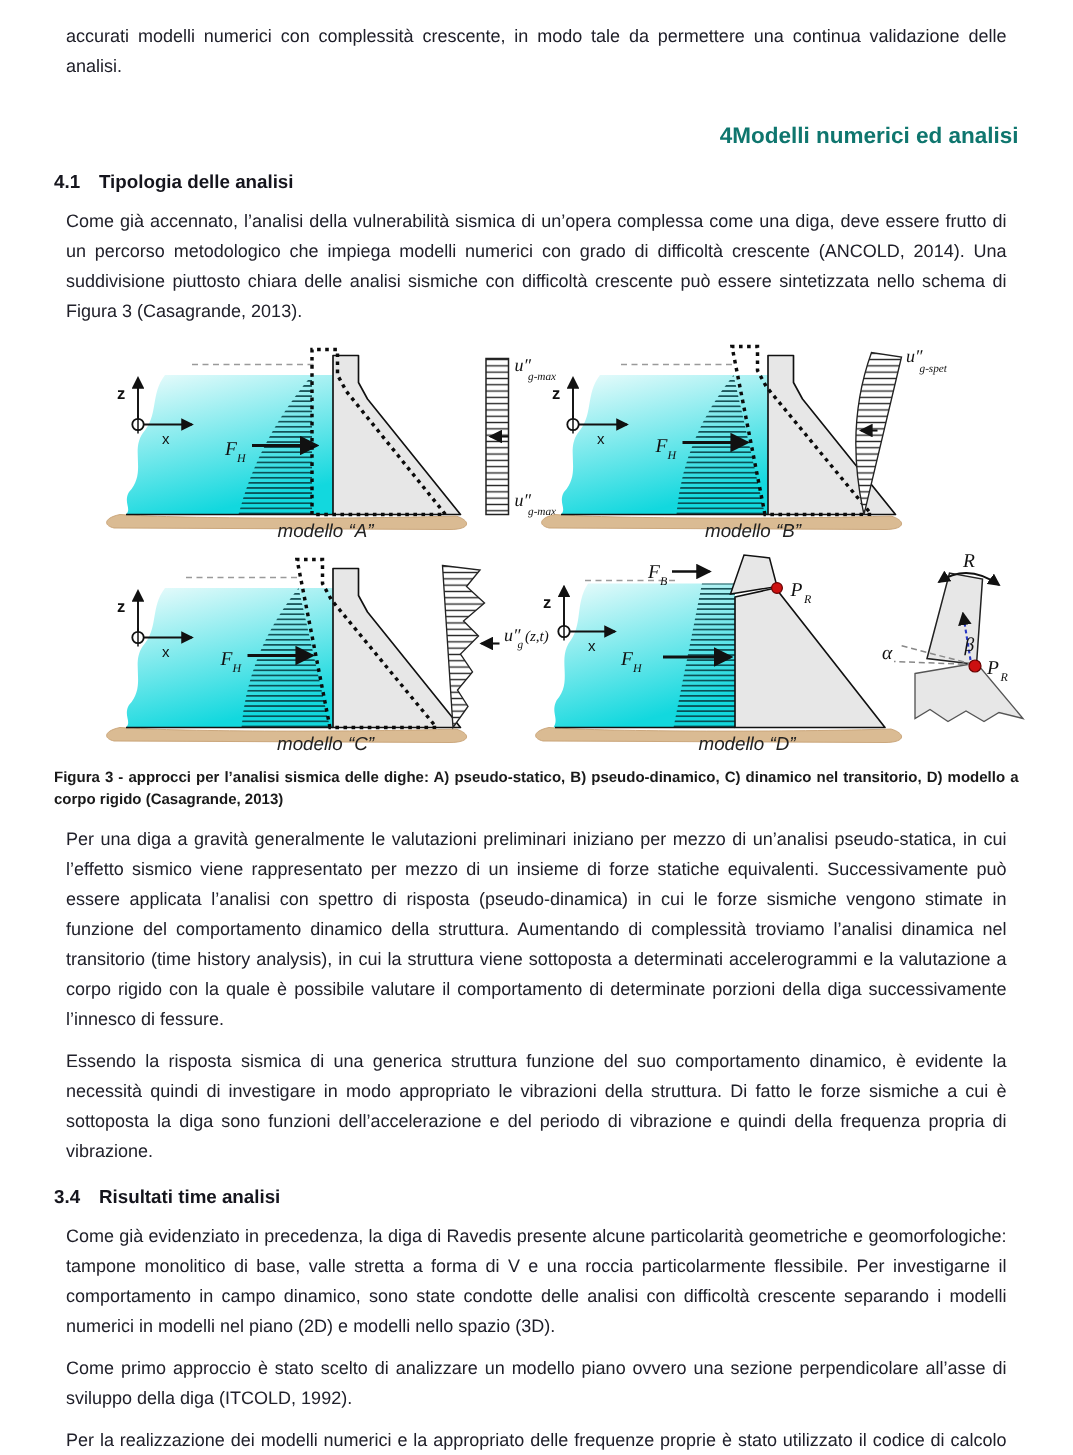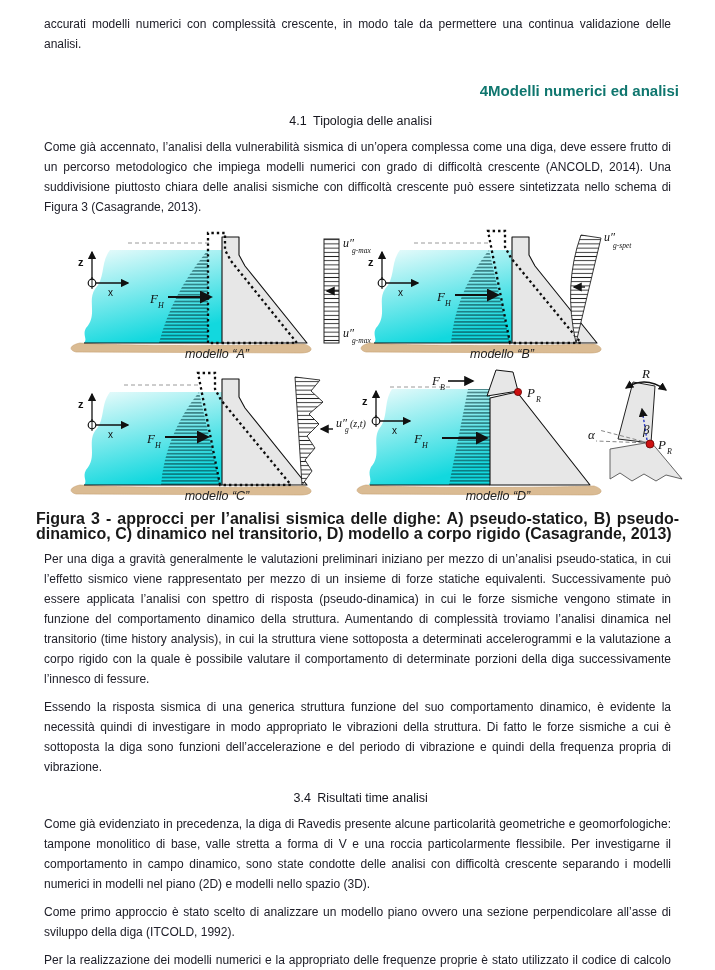--- a/index.html
+++ b/index.html
@@ -5,29 +5,29 @@
   html,body{margin:0;padding:0;background:#fff;}
   body{
     width:715px;height:970px;box-sizing:border-box;
     padding:6px 36px 0 36px;overflow:hidden;
     font-family:"Liberation Sans",sans-serif;
     font-size:12px;line-height:20px;color:#20202a;text-align:justify;
   }
   p{margin:0;}
   .h1{font-size:15px;font-weight:bold;margin:28px 0 0 0;line-height:18px;text-align:right;color:#0f766e;}
   .h1 .num{display:inline-block;width:26px;}
-  .h2{font-size:12.5px;font-weight:normal;margin:13px 0 2px 0;line-height:16px;text-align:center;color:#15151d;}
+  .h2{font-size:12.5px;font-weight:bold;margin:13px 0 2px 0;line-height:16px;text-align:left;color:#15151d;}
   .h2 .num{display:inline-block;width:30px;}
   .figwrap{position:relative;width:692px;height:283px;margin:3px 0 0 -10px;}
   .figwrap svg{position:absolute;overflow:visible;}
   #svgA{left:36px;top:0;}
   #svgB{left:326px;top:0;}
   #svgC{left:36px;top:142px;}
   #svgD{left:324px;top:142px;}
-  .caption{font-size:16px;line-height:14.5px;font-weight:bold;color:#191919;margin:4px 0 7px 0;}
+  .caption{font-size:10px;line-height:14.5px;font-weight:bold;color:#191919;margin:4px 0 7px 0;}
   .para{margin:8px;}
   
   .lf{font:italic 13px "Liberation Serif",serif;fill:#111;}
   .lfs{font:italic 8px "Liberation Serif",serif;fill:#111;}
   .lu{font:italic 12px "Liberation Serif",serif;fill:#111;}
   .lus{font:italic 7.5px "Liberation Serif",serif;fill:#111;}
   .lzt{font:italic 10px "Liberation Serif",serif;fill:#111;}
   .lm{font:italic 12.5px "Liberation Sans",sans-serif;fill:#222;text-anchor:middle;}
   .ax{font:bold 11px "Liberation Sans",sans-serif;fill:#111;}
   .ax2{font:10px "Liberation Sans",sans-serif;fill:#111;}

